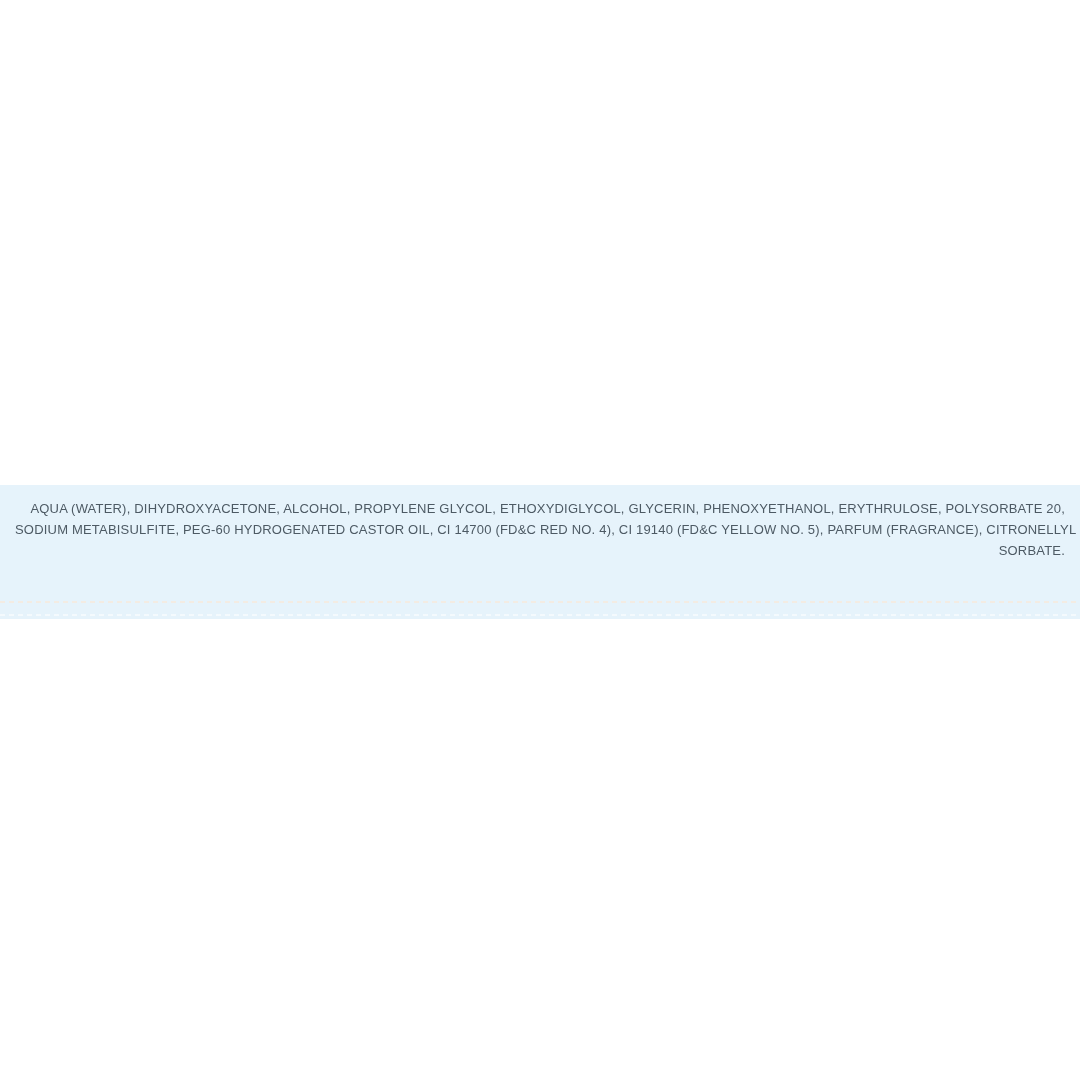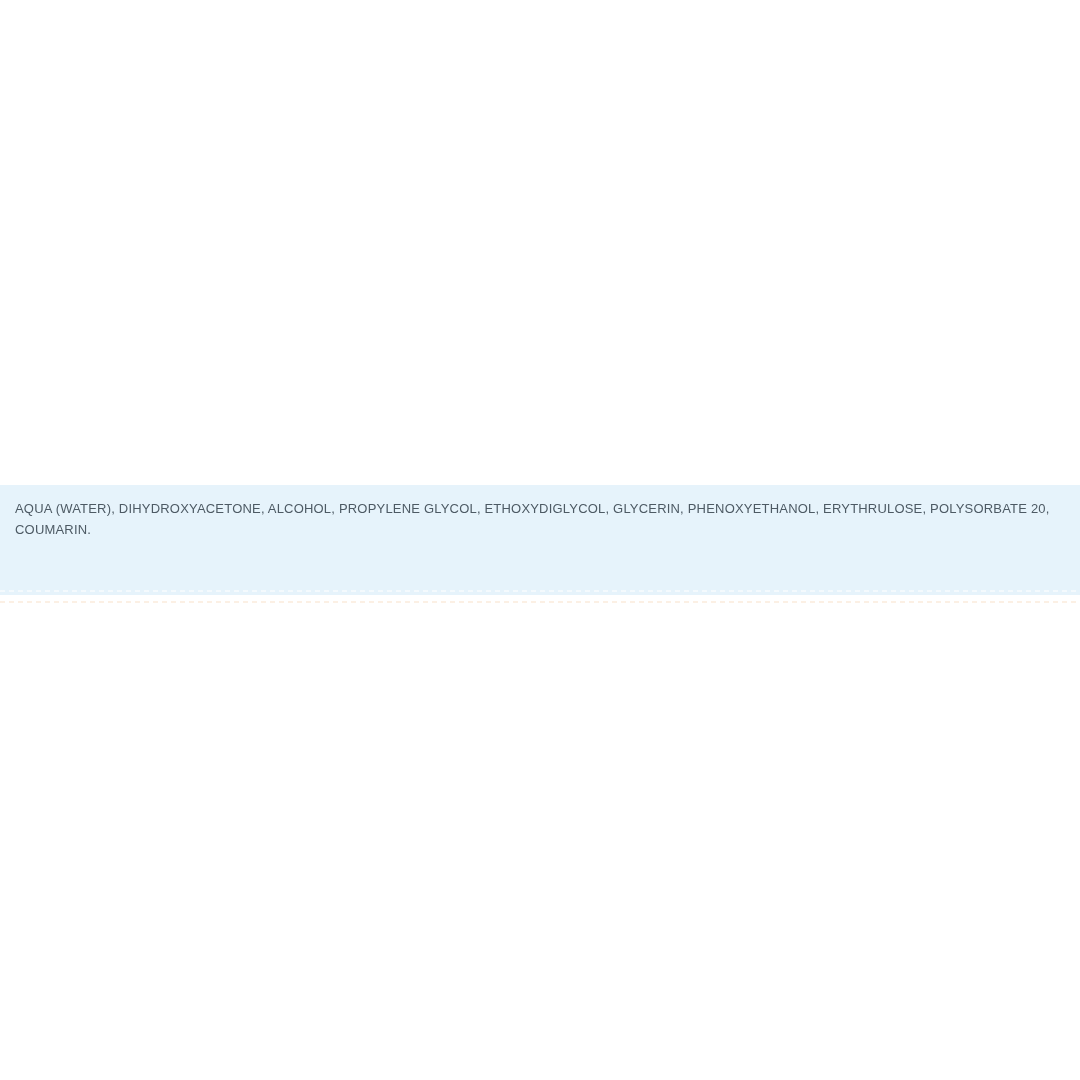--- a/index.html
+++ b/index.html
@@ -13,28 +13,29 @@
     height: 1080px;
     background: #ffffff;
     overflow: hidden;
     font-family: "Liberation Sans", sans-serif;
   }
   .ingredients-panel {
     position: absolute;
     left: 0;
     top: 485px;
     width: 1080px;
-    height: 110px;
+    height: 134px;
     background: #e6f3fb;
     box-sizing: border-box;
     padding: 13px 15px 0 15px;
     color: #4d5a64;
     font-size: 13px;
     line-height: 21px;
     letter-spacing: 0.015em;
+    text-align: right;
   }
   .ingredients-line {
     white-space: nowrap;
   }
   
   .band-inner-dashes {
     position: absolute;
     left: 0;
     right: 0;
     bottom: 3px;
@@ -61,19 +62,20 @@
     pointer-events: none;
   }
 </style>
 </head>
 <body>
 
 <div class="page">
 
   <div class="ingredients-panel">
     <div class="ingredients-line">AQUA (WATER), DIHYDROXYACETONE, ALCOHOL, PROPYLENE GLYCOL, ETHOXYDIGLYCOL, GLYCERIN, PHENOXYETHANOL, ERYTHRULOSE, POLYSORBATE 20,</div>
-    <div class="ingredients-line">COUMARIN.</div>
+    <div class="ingredients-line">SODIUM METABISULFITE, PEG-60 HYDROGENATED CASTOR OIL, CI 14700 (FD&amp;C RED NO. 4), CI 19140 (FD&amp;C YELLOW NO. 5), PARFUM (FRAGRANCE), CITRONELLYL</div>
+    <div class="ingredients-line">SORBATE.</div>
     <div class="band-inner-dashes"></div>
   </div>
 
   <div class="below-band-dashes"></div>
 
 </div>
 
 </body></html>

